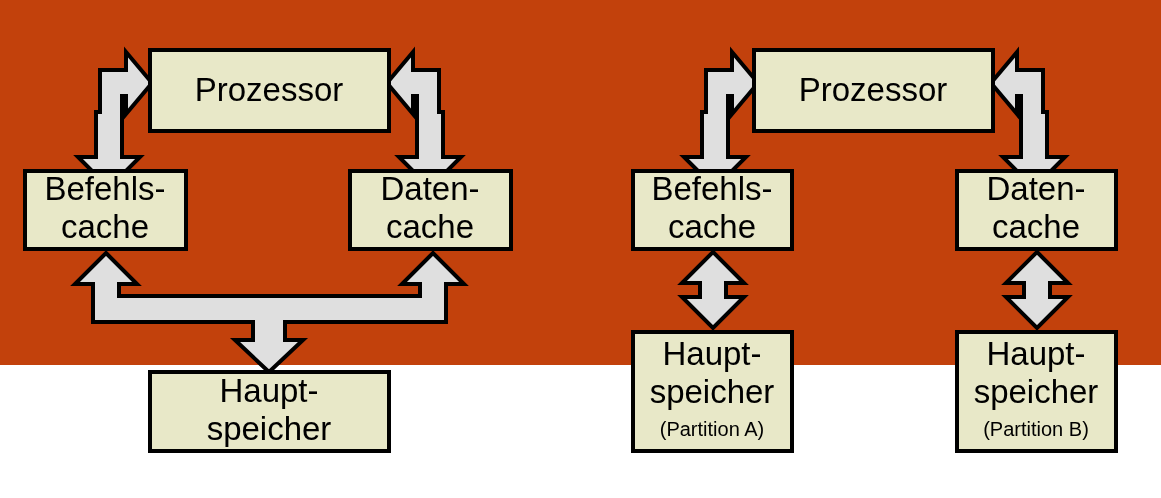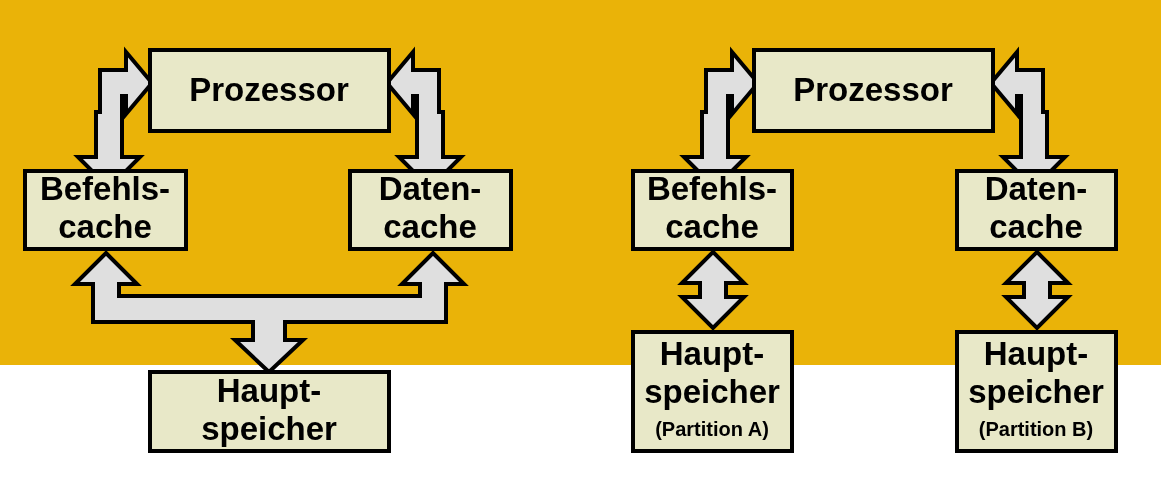--- a/index.html
+++ b/index.html
@@ -10,22 +10,21 @@
   body {
     width: 1161px;
     height: 498px;
     font-family: "Liberation Sans", sans-serif;
     overflow: hidden;
   }
   #stage {
     position: relative;
     width: 1161px;
     height: 365px;
-    background: #eab308;
-    font-weight: bold;
+    background: #c2410c;
   }
   #stage svg {
     position: absolute;
     left: 0;
     top: 0;
   }
   .node-box {
     fill: #e8e8c8;
     stroke: #000000;
     stroke-width: 4;

